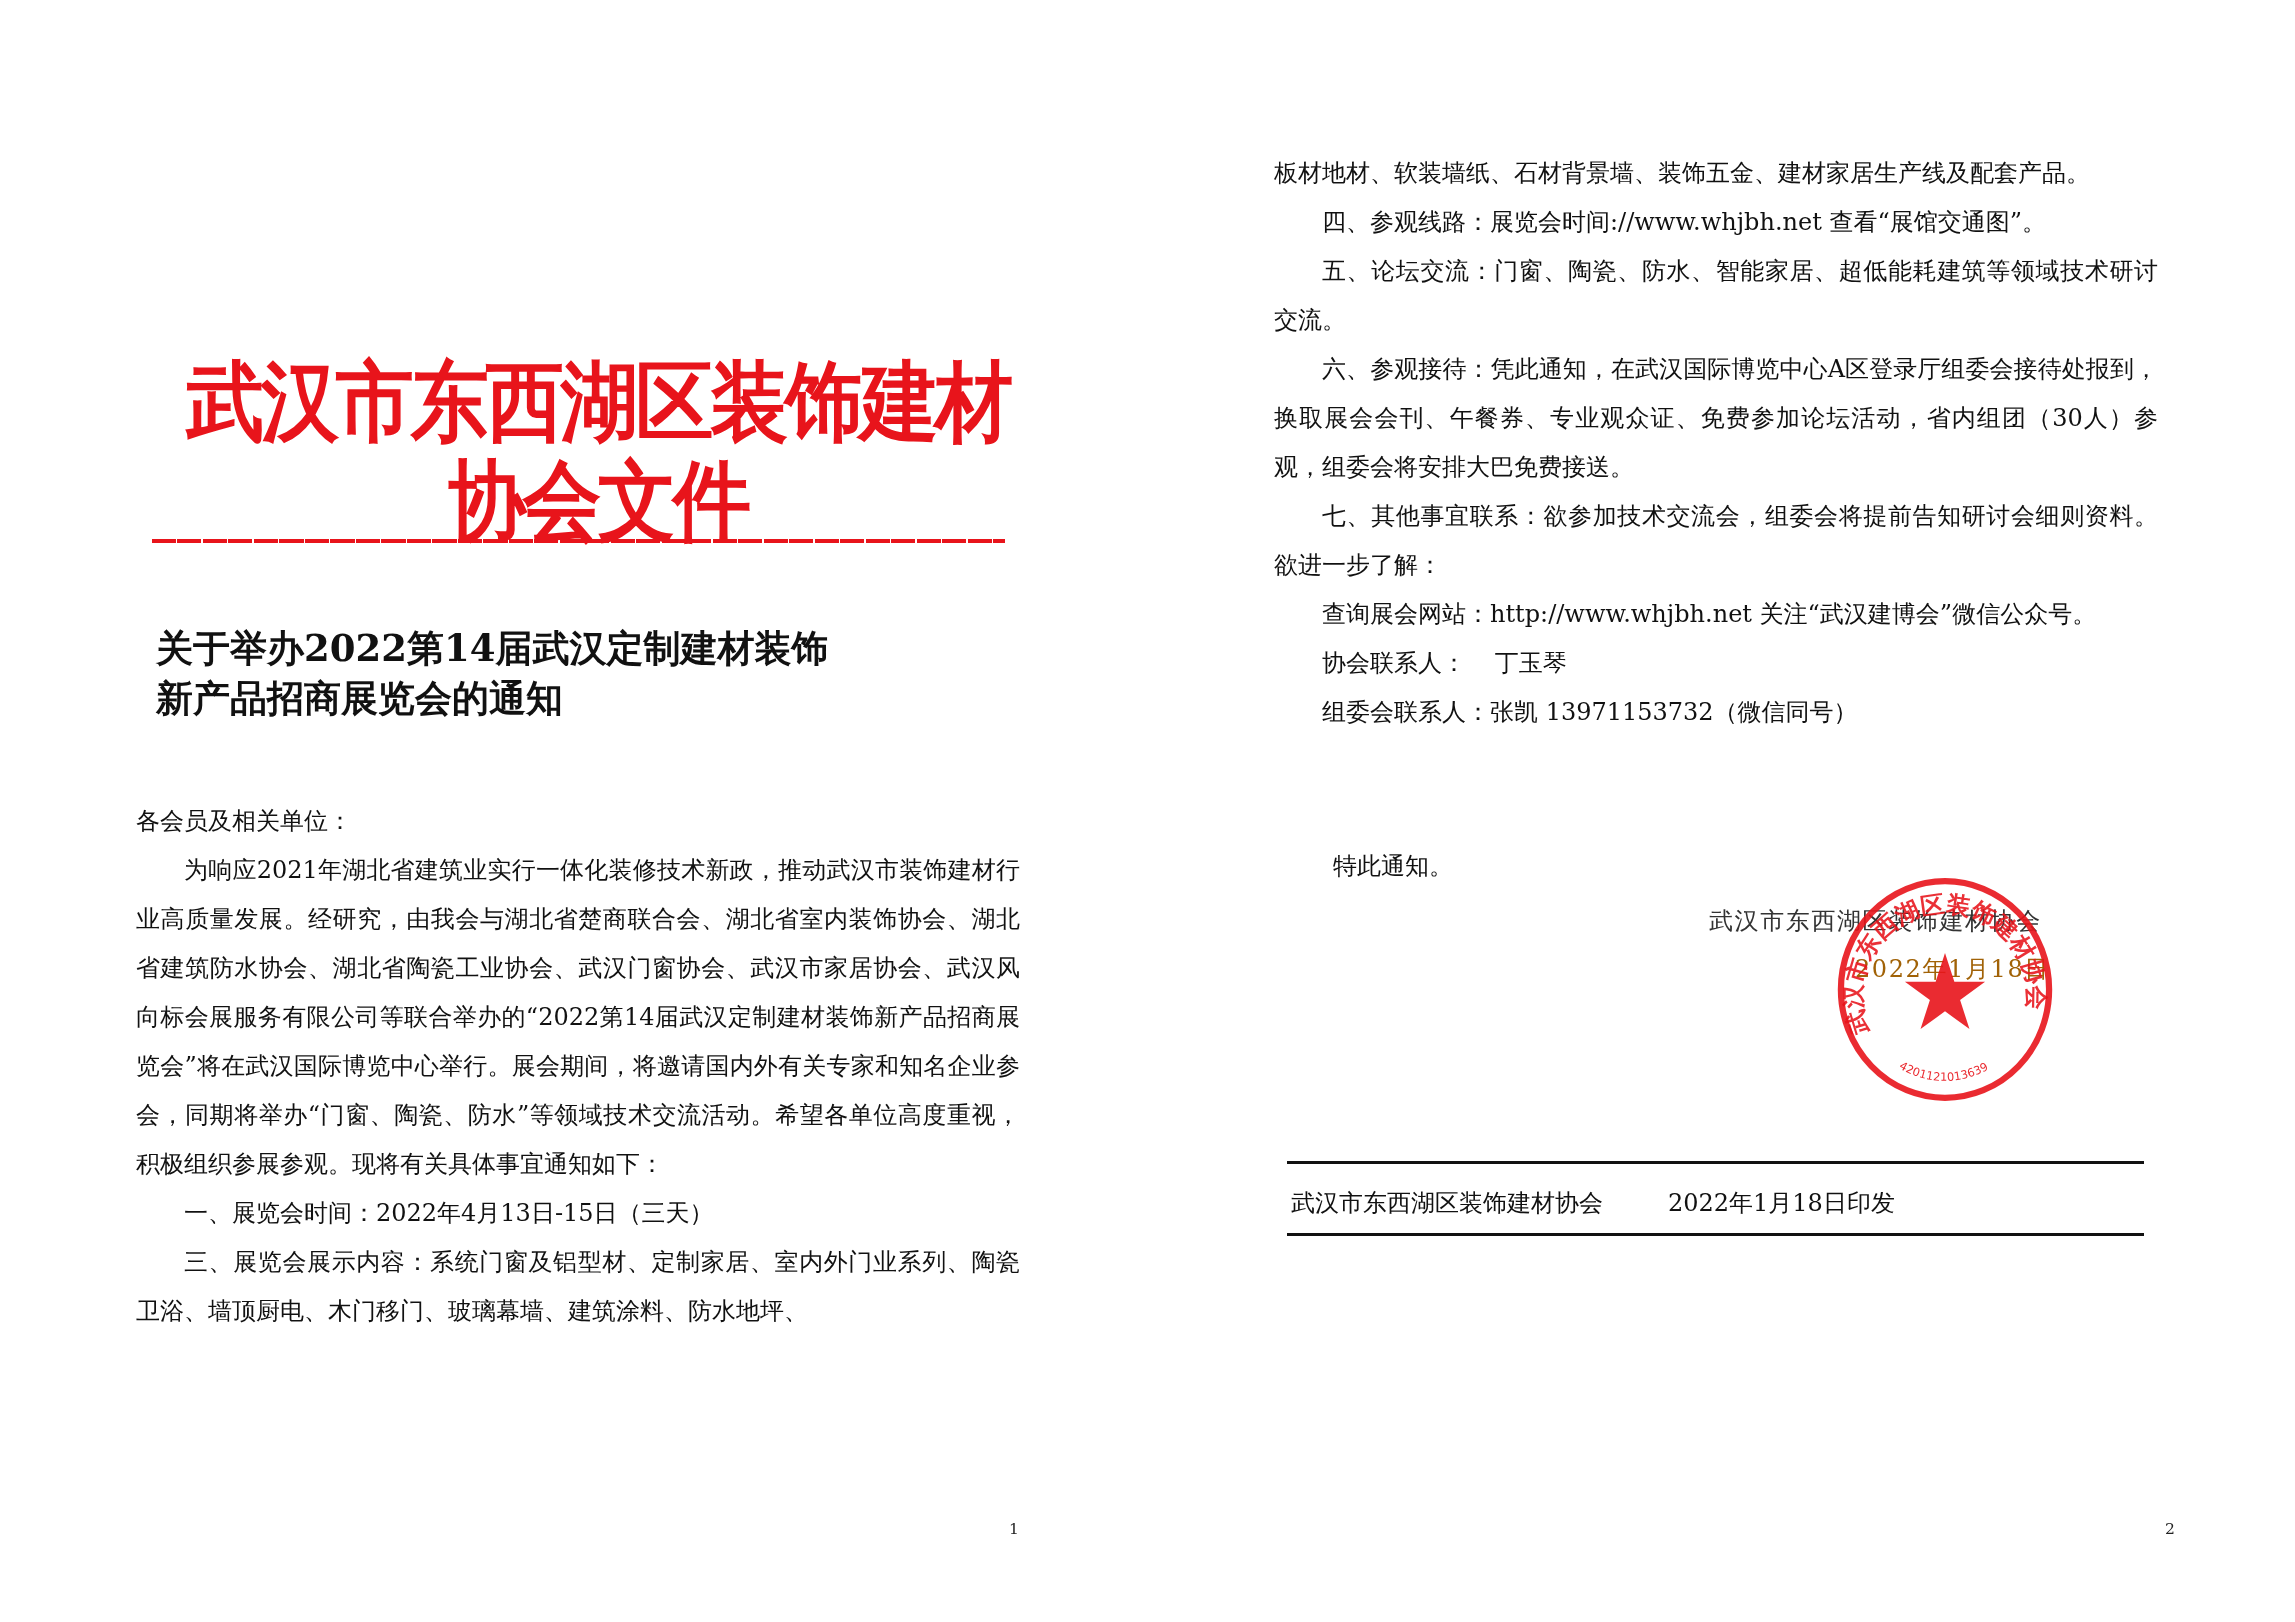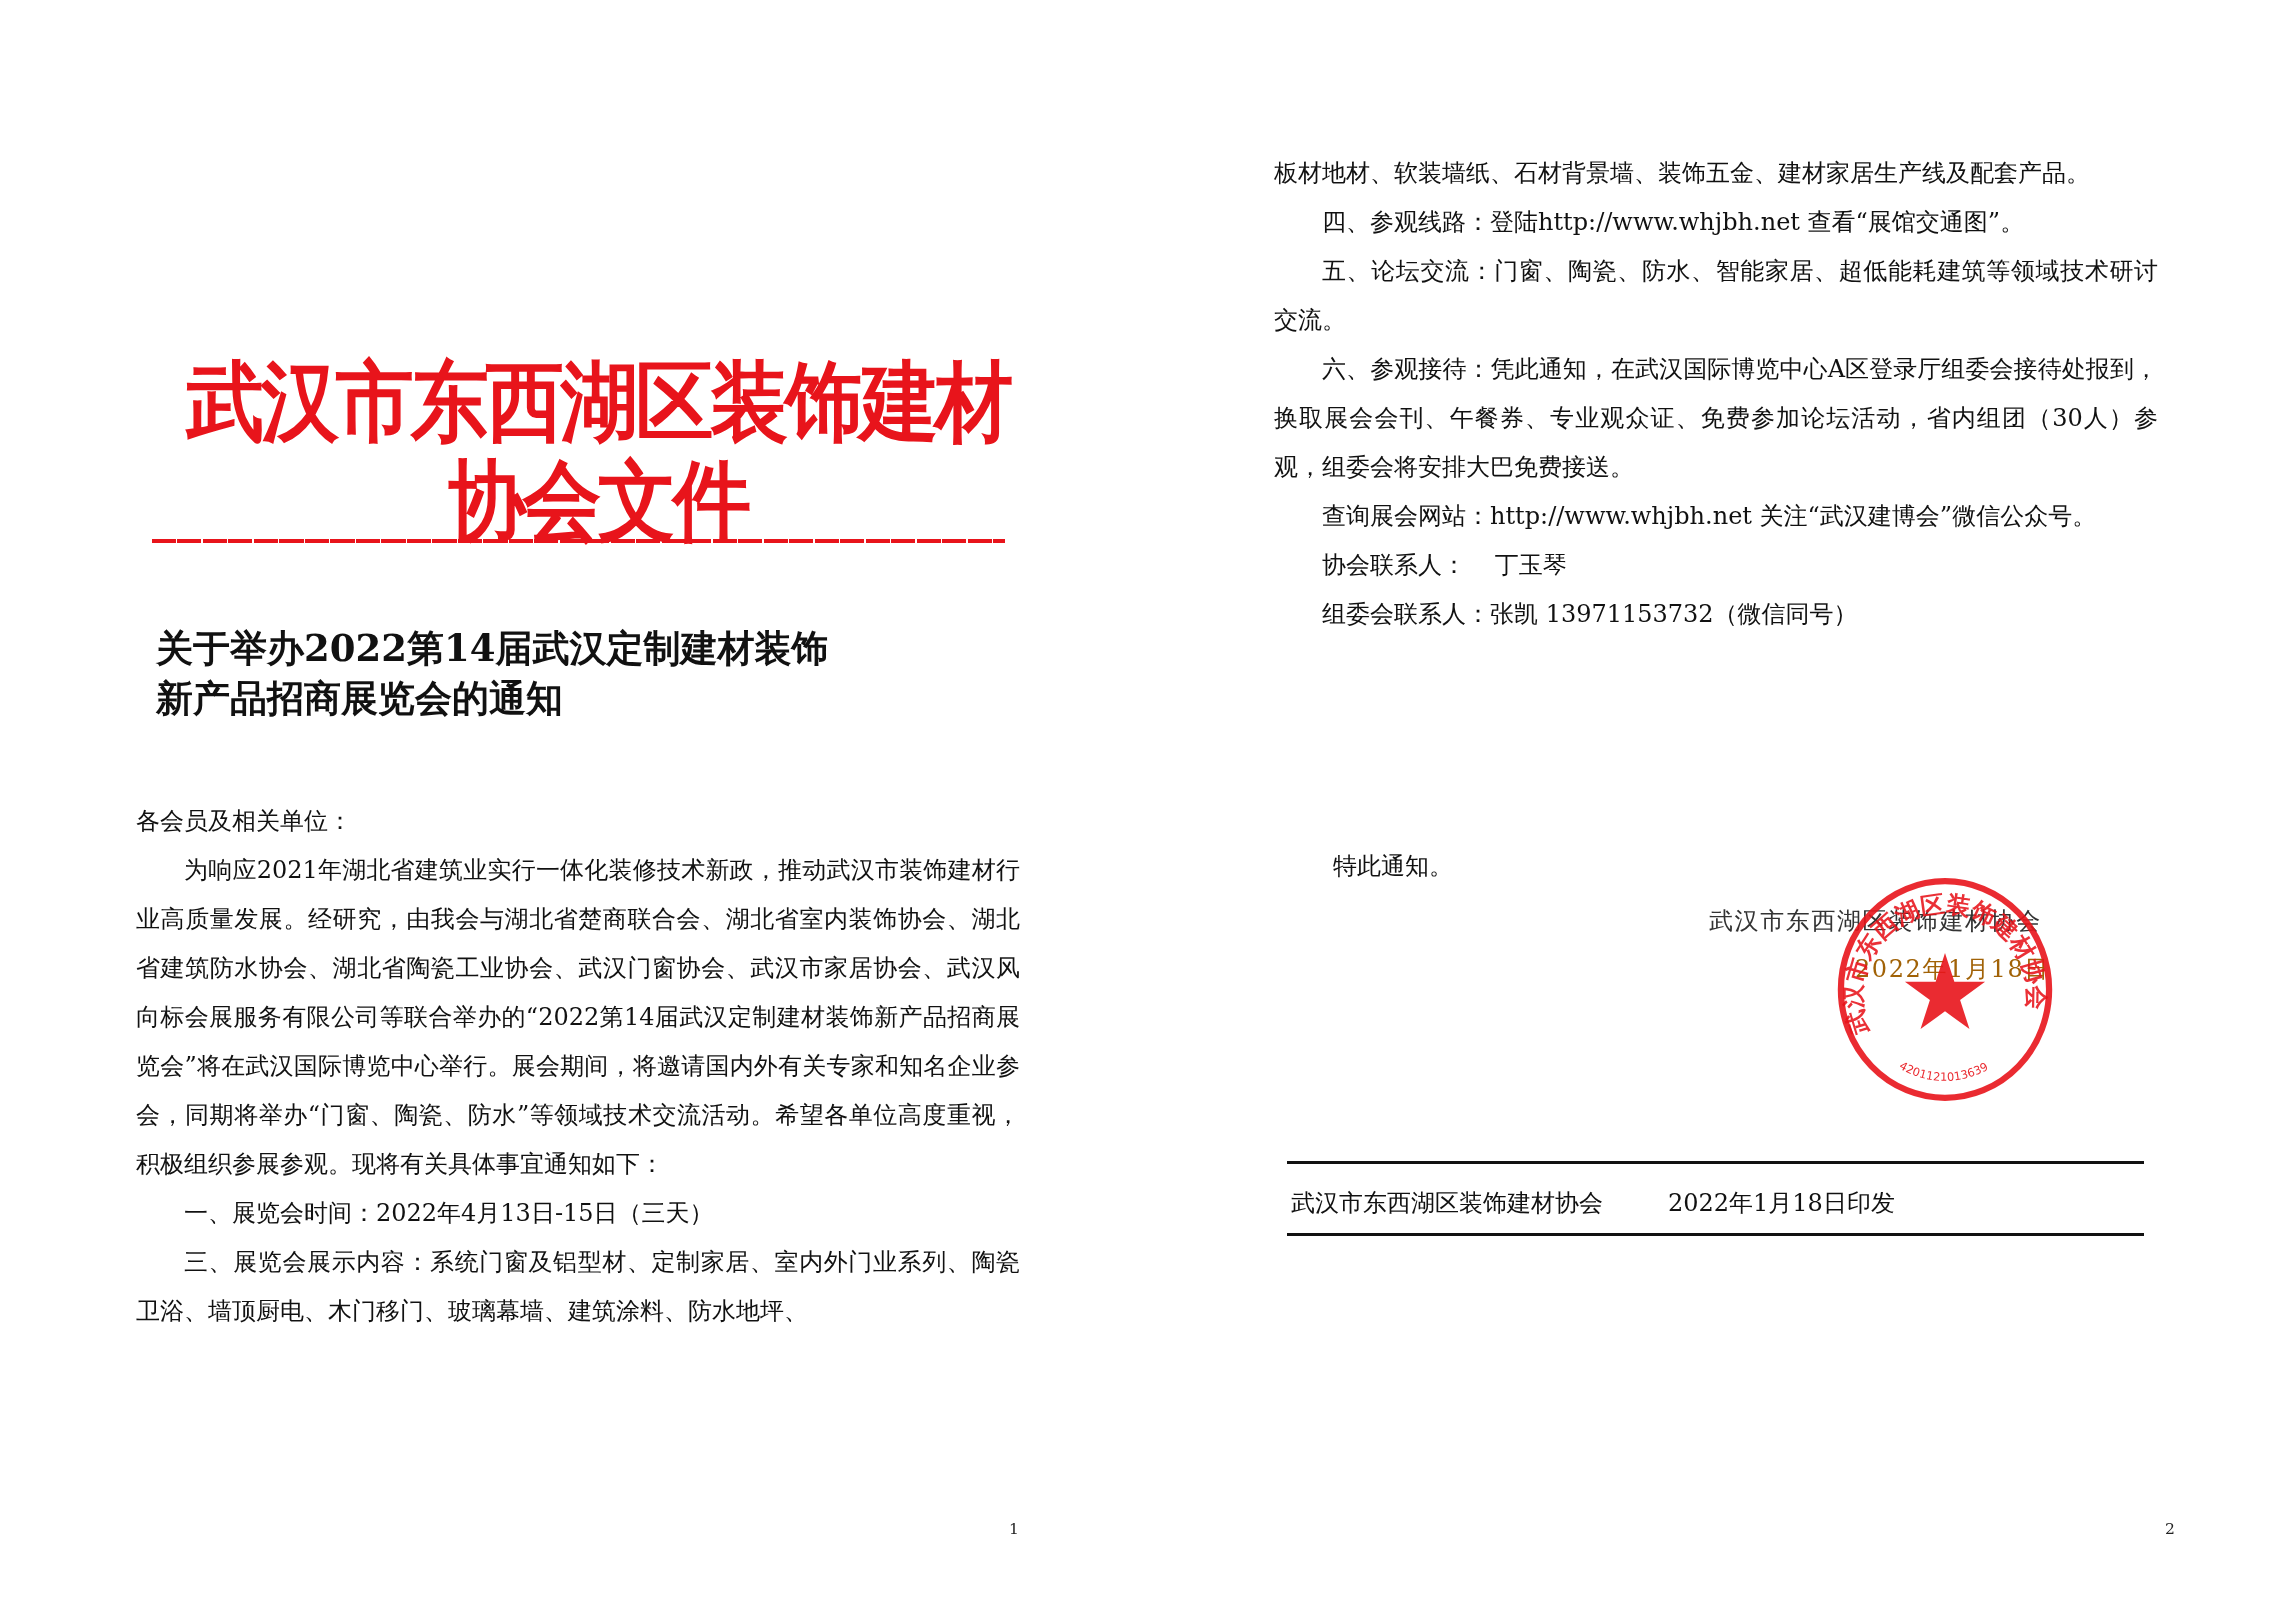--- a/index.html
+++ b/index.html
@@ -59,23 +59,24 @@
     <p class="indent">一、展览会时间：2022年4月13日-15日（三天）</p>
     <p class="indent">三、展览会展示内容：系统门窗及铝型材、定制家居、室内外门业系列、陶瓷卫浴、墙顶厨电、木门移门、玻璃幕墙、建筑涂料、防水地坪、</p>
   </div>
 
   <div class="page-number" style="left:1009px;">1</div>
 </div>
 
 <div class="page page-right">
   <div class="right-text">
     <p>板材地材、软装墙纸、石材背景墙、装饰五金、建材家居生产线及配套产品。</p>
-    <p class="indent">四、参观线路：登陆http://www.whjbh.net 查看“展馆交通图”。</p>
+    <p class="indent">四、参观线路：展览会时间://www.whjbh.net 查看“展馆交通图”。</p>
     <p class="indent">五、论坛交流：门窗、陶瓷、防水、智能家居、超低能耗建筑等领域技术研讨交流。</p>
     <p class="indent">六、参观接待：凭此通知，在武汉国际博览中心A区登录厅组委会接待处报到，换取展会会刊、午餐券、专业观众证、免费参加论坛活动，省内组团（30人）参观，组委会将安排大巴免费接送。</p>
+    <p class="indent">七、其他事宜联系：欲参加技术交流会，组委会将提前告知研讨会细则资料。欲进一步了解：</p>
     <p class="indent">查询展会网站：http://www.whjbh.net 关注“武汉建博会”微信公众号。</p>
     <p class="contact-row">
       <span>协会联系人：</span>
       <span style="margin-left:21px;">丁玉琴</span>
     </p>
     <p class="contact-row">
       <span>组委会联系人：</span><span>张凯  13971153732（微信同号）</span>
     </p>
   </div>
 

